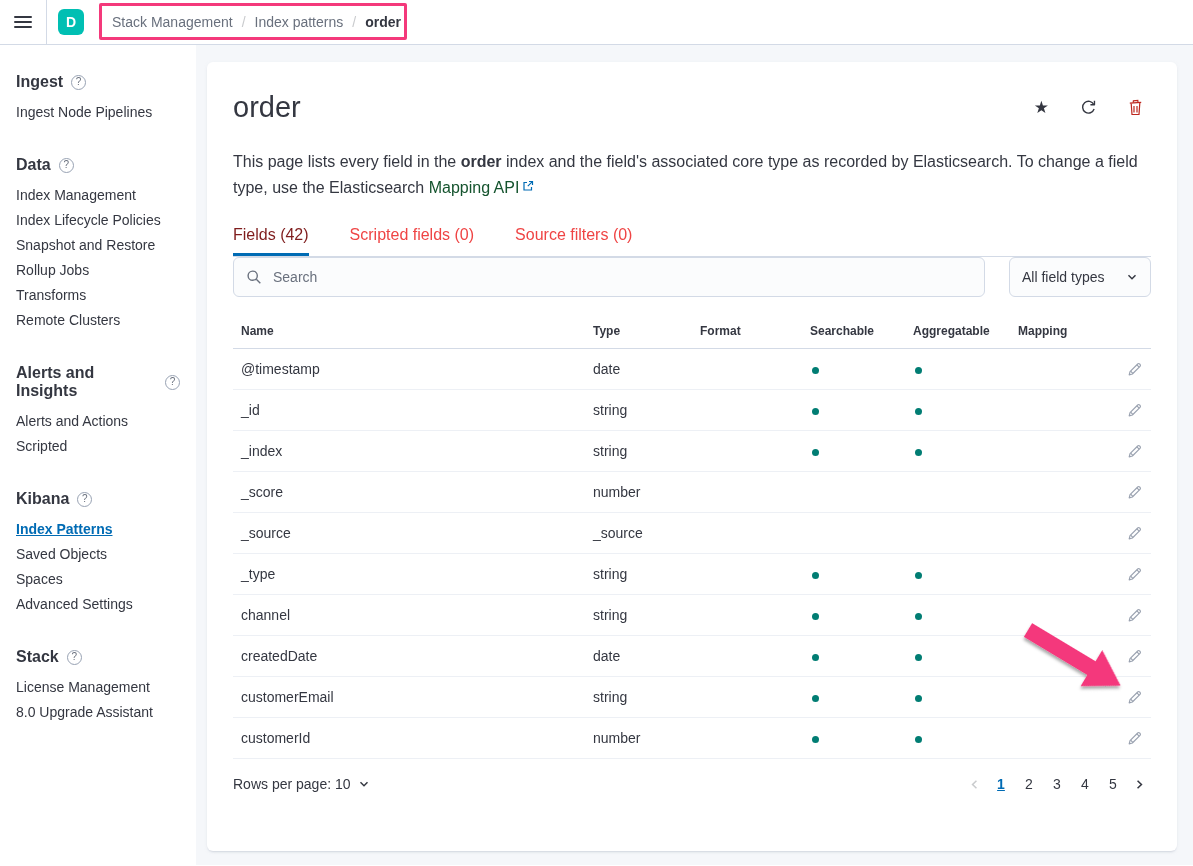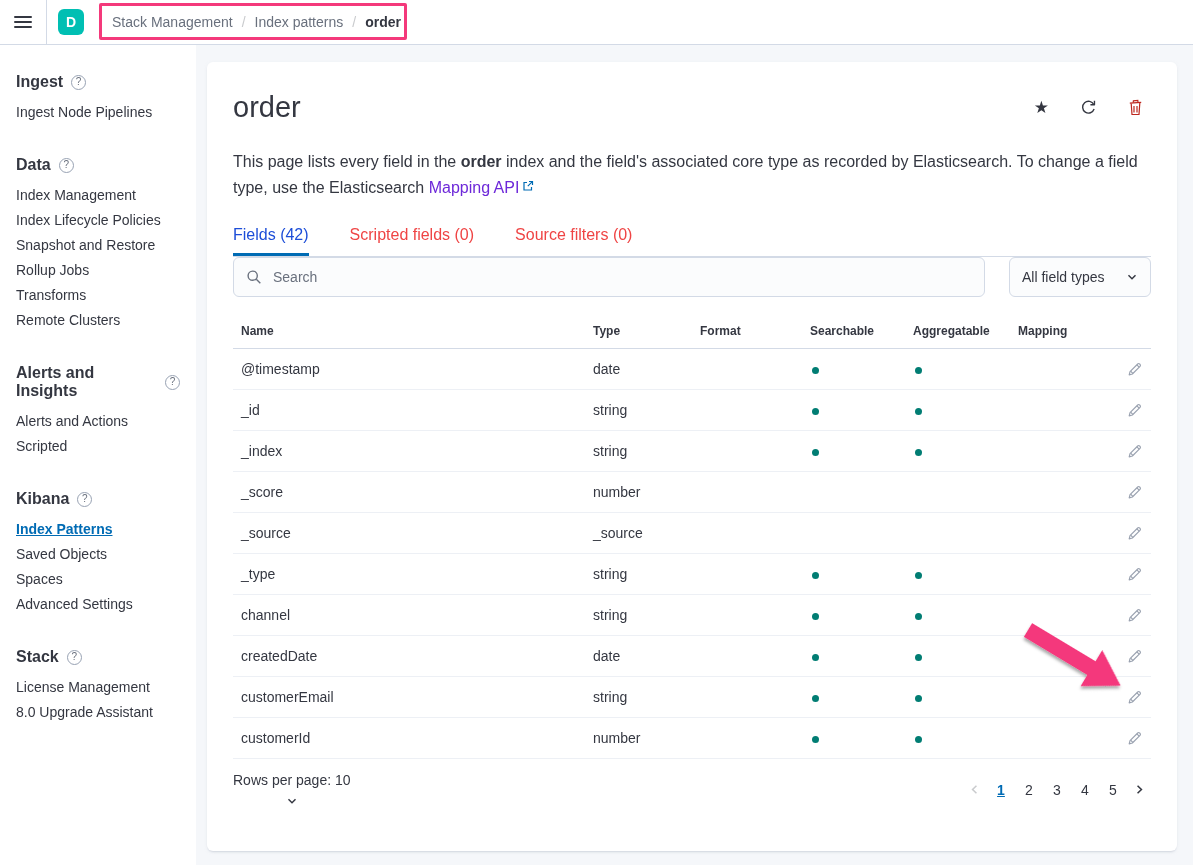--- a/index.html
+++ b/index.html
@@ -36,27 +36,27 @@
 
   
   .title-row { display:flex; align-items:center; justify-content:space-between; }
   .page-title { font-size:29px; font-weight:400; margin:0; line-height:38px; }
   .title-actions { display:flex; align-items:center; gap:31px; margin-right:8px; }
   .icon-btn { background:none; border:none; padding:0; cursor:pointer; line-height:0; }
   .star-glyph { font-size:17px; color:#343741; line-height:17px; }
 
   .desc { font-size:16px; line-height:25px; margin-top:23px; }
   .desc b { font-weight:700; }
-  .link { color:#6d28d9; cursor:pointer; }
+  .link { color:#14532d; cursor:pointer; }
   .ext-icon { display:inline-block; vertical-align:1px; margin-left:3px; }
 
   
   .tabs { display:flex; gap:41px; margin-top:26px; border-bottom:1px solid #D3DAE6; }
   .tab { font-size:16px; padding-bottom:12px; cursor:pointer; color:#ef4444; }
-  .tab.active { color:#1d4ed8; box-shadow:inset 0 -3px 0 #006BB4; }
+  .tab.active { color:#7f1d1d; box-shadow:inset 0 -3px 0 #006BB4; }
 
   
   .controls { display:flex; gap:24px; }
   .search-box { flex:1; height:40px; background:#FBFCFD; border:1px solid #D3DAE6; border-radius:6px; display:flex; align-items:center; gap:9px; padding:0 12px; }
   .search-box input { flex:1; border:none; outline:none; background:transparent; font-size:14px; color:#343741; font-family:inherit; }
   .search-box input::placeholder { color:#69707D; }
   .filter-select { width:142px; height:40px; background:#FBFCFD; border:1px solid #D3DAE6; border-radius:6px; display:flex; align-items:center; justify-content:space-between; padding:0 12px; font-size:14px; cursor:pointer; }
 
   
   .table { margin-top:16px; }
@@ -64,21 +64,21 @@
   .t-head { height:36px; border-bottom:1px solid #D3DAE6; }
   .th { font-size:12px; font-weight:700; padding-left:8px; }
   .tr { height:41px; border-bottom:1px solid #EDF0F5; }
   .td { font-size:14px; padding-left:8px; }
   .dot { display:inline-block; width:7px; height:7px; border-radius:50%; background:#017D73; margin-left:2px; }
   .td.action { display:flex; justify-content:flex-end; padding-right:6px; }
   .edit-btn { background:none; border:none; padding:2px; cursor:pointer; line-height:0; }
 
   
   .table-footer { display:flex; justify-content:space-between; align-items:center; margin-top:13px; }
-  .rpp { display:flex; align-items:center; gap:7px; font-size:14px; cursor:pointer;flex-direction:column; }
+  .rpp { display:flex; align-items:center; gap:7px; font-size:14px; cursor:pointer; }
   .pagination { display:flex; align-items:center; gap:2px; }
   .page-num { min-width:26px; height:24px; background:none; border:none; font-size:14px; color:#343741; cursor:pointer; font-family:inherit; }
   .page-num.active { color:#006BB4; font-weight:700; text-decoration:underline; }
   .page-arrow { background:none; border:none; padding:0 5px; cursor:pointer; line-height:0; }
 
   
   .anno-box { position:absolute; left:99px; top:3px; width:308px; height:37px; border:3px solid #F4397B; border-radius:2px; z-index:20; pointer-events:none; }
   .anno-arrow { position:absolute; left:1016px; top:616px; z-index:20; pointer-events:none; }
 </style>
 </head>

